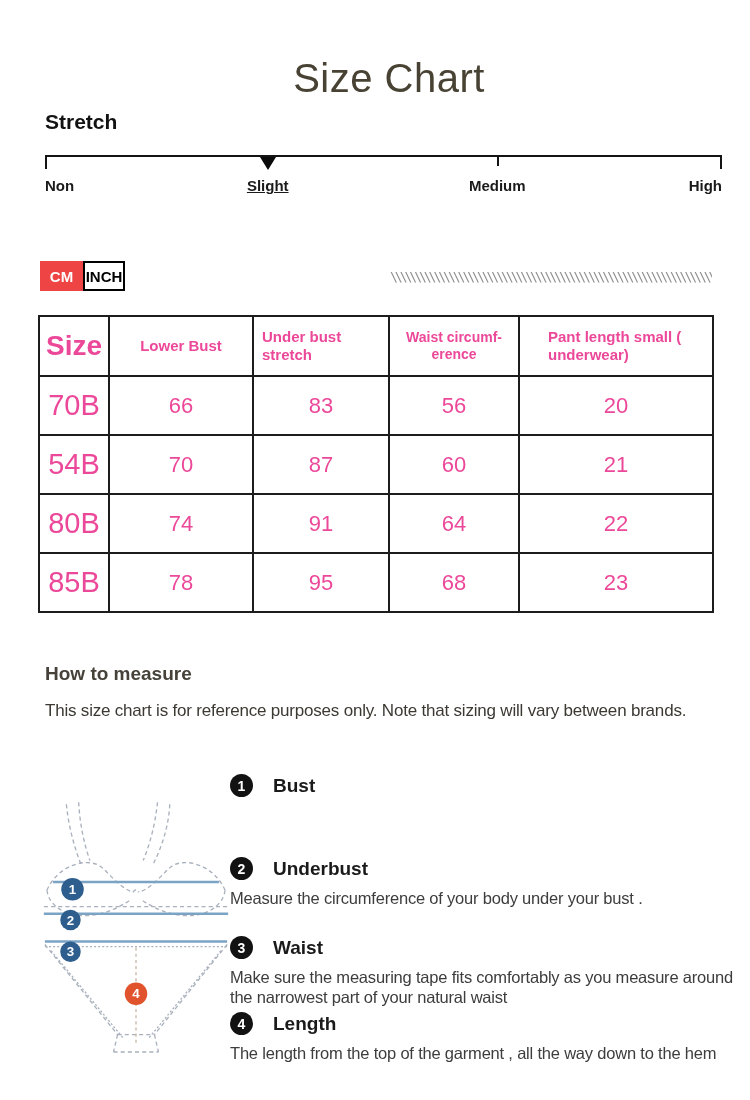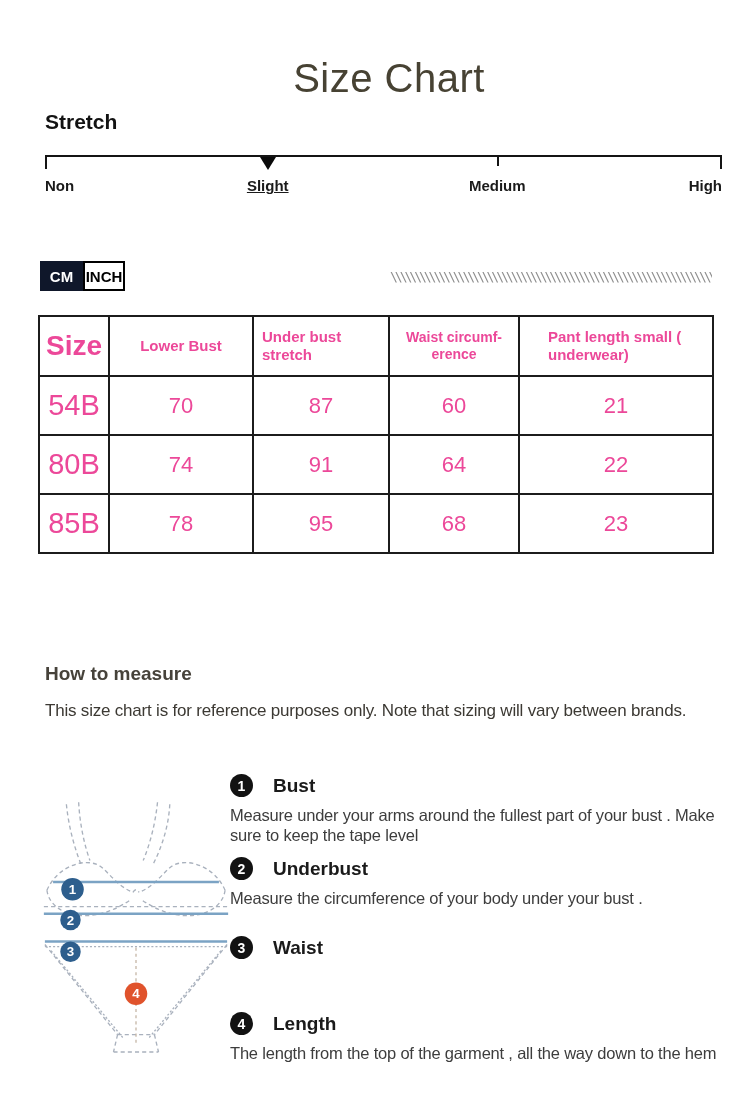--- a/index.html
+++ b/index.html
@@ -30,21 +30,21 @@
   }
   .slider .lbl { position:absolute; top:22px; font-size:15px; font-weight:600; color:#1a1a1a; }
   .lbl-0 { left:0; }
   .lbl-1 { left:32.9%; transform:translateX(-50%);text-decoration:underline; }
   .lbl-2 { left:66.8%; transform:translateX(-50%); }
   .lbl-3 { right:0; }
   
   .units { position:absolute; left:40px; top:261px; display:flex; height:30px; }
   .unit { display:flex; align-items:center; justify-content:center;
           font-size:15px; font-weight:700; cursor:pointer; }
-  .unit-cm   { background:#0f172a; color:#fff; width:43px;text-align:right; }
+  .unit-cm   { background:#ef4444; color:#fff; width:43px;text-align:right; }
   .unit-inch { background:#fff; color:#000; width:42px; border:2px solid #000; }
   .hatch {
     position:absolute; top:269px; left:390px; width:322px; height:22px;
     overflow:hidden; white-space:nowrap; color:#8e8e8e;
     font-family:"DejaVu Sans Mono", monospace; font-size:13px; letter-spacing:-3px;
     text-align:right;
   }
   
   table.size-table {
     position:absolute; left:38px; top:315px; width:674px;
@@ -123,20 +123,27 @@
         <th class="h-lb">Lower Bust</th>
         <th class="h-ubs">Under bust
 stretch</th>
         <th class="h-wc">Waist circumf-
 erence</th>
         <th class="h-pl">Pant length small (
 underwear)</th>
       </tr>
     </thead>
     <tbody>
+      <tr>
+        <td class="c-size">70B</td>
+        <td class="c-val">66</td>
+        <td class="c-val">83</td>
+        <td class="c-val">56</td>
+        <td class="c-val">20</td>
+      </tr>
       <tr>
         <td class="c-size">54B</td>
         <td class="c-val">70</td>
         <td class="c-val">87</td>
         <td class="c-val">60</td>
         <td class="c-val">21</td>
       </tr>
       <tr>
         <td class="c-size">80B</td>
         <td class="c-val">74</td>
@@ -192,36 +199,36 @@
       <circle cx="95" cy="197" r="11" fill="#e0532c"></circle>
       <text x="95" y="201.5" fill="#fff">4</text>
     </g>
   </svg>
 
   <div class="step step-1">
     <div class="step-head">
       <div class="step-num">1</div>
       <div class="step-title">Bust</div>
     </div>
-    <div class="step-text">Measure under your arms around the fullest part of your bust . Make sure to keep the tape level</div>
   </div>
 
   <div class="step step-2">
     <div class="step-head">
       <div class="step-num">2</div>
       <div class="step-title">Underbust</div>
     </div>
     <div class="step-text">Measure the circumference of your body under your bust .</div>
   </div>
 
   <div class="step step-3">
     <div class="step-head">
       <div class="step-num">3</div>
       <div class="step-title">Waist</div>
     </div>
+    <div class="step-text">Make sure the measuring tape fits comfortably as you measure around the narrowest part of your natural waist</div>
   </div>
 
   <div class="step step-4">
     <div class="step-head">
       <div class="step-num">4</div>
       <div class="step-title">Length</div>
     </div>
     <div class="step-text">The length from the top of the garment , all the way down to the hem</div>
   </div>
 

